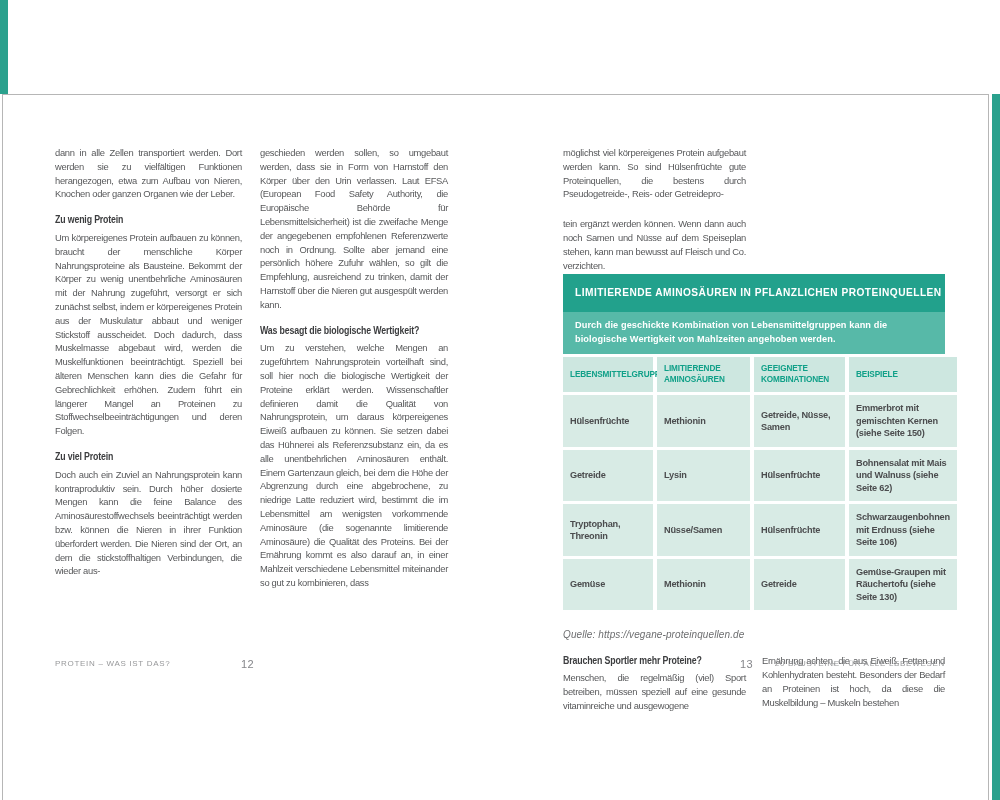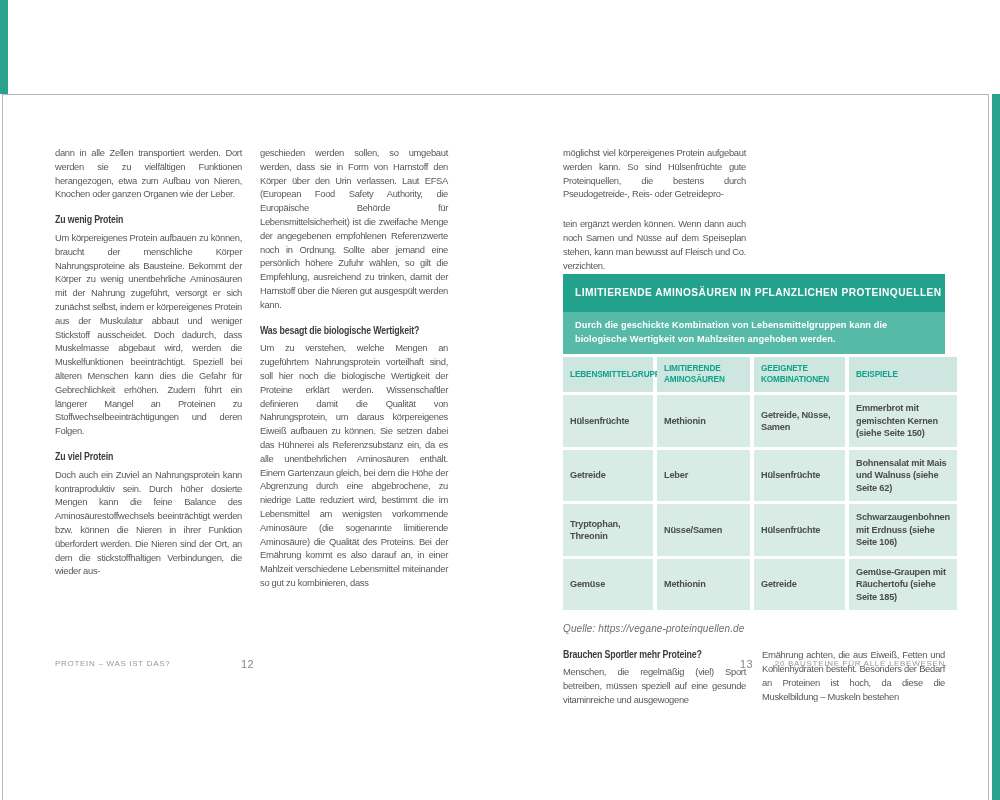--- a/index.html
+++ b/index.html
@@ -34,21 +34,21 @@
   .tbl-title{background:#22a18c;color:#fff;padding:8px 12px 12px;}
   .tbl-title span{display:inline-block;font-size:10.8px;font-weight:bold;letter-spacing:0.5px;
                   white-space:nowrap;transform:scaleX(0.94);transform-origin:0 50%;}
   .tbl-sub{background:#57b9a8;color:#fff;padding:6px 12px 8px;font-size:9.2px;font-weight:bold;
            line-height:14px;letter-spacing:0.1px;}
   .tbl{display:grid;grid-template-columns:90px 93px 91px 1fr;gap:3px 4px;margin-top:3px;}
   .tbl .hc{background:#cde7e0;color:#10a088;font-weight:bold;font-size:8.2px;line-height:10.5px;
            letter-spacing:-0.1px;display:flex;align-items:center;padding:7px;min-height:20px;}
   .tbl .dc{background:#d8ebe5;color:#4b4c4e;font-weight:bold;font-size:9.2px;line-height:12.5px;
            letter-spacing:-0.2px;display:flex;align-items:center;padding:7px;}
-  .quelle{margin-top:13px;font-style:italic;font-size:10px;color:#6c6d6f;letter-spacing:0.1px;}
+  .quelle{margin-top:19px;font-style:italic;font-size:10px;color:#6c6d6f;letter-spacing:0.1px;}
 
   .r-bottom{display:flex;gap:16px;margin-top:14px;}
   .r-bottom > div{width:183px;}
   .r-bottom .h-cond{margin:0 0 3px;}
 
   
   .foot{position:absolute;top:659px;font-size:8px;letter-spacing:0.7px;color:#97989a;}
   .foot-label-left{left:55px;}
   .pagenum{position:absolute;top:658px;font-size:11px;color:#85868a;letter-spacing:0.5px;}
   .pn-12{left:241px;}
@@ -96,33 +96,33 @@
         <div class="hc">LIMITIERENDE AMINOSÄUREN</div>
         <div class="hc">GEEIGNETE KOMBINATIONEN</div>
         <div class="hc">BEISPIELE</div>
 
         <div class="dc">Hülsenfrüchte</div>
         <div class="dc">Methionin</div>
         <div class="dc">Getreide, Nüsse, Samen</div>
         <div class="dc">Emmerbrot mit gemischten Kernen (siehe Seite 150)</div>
 
         <div class="dc">Getreide</div>
-        <div class="dc">Leber</div>
+        <div class="dc">Lysin</div>
         <div class="dc">Hülsenfrüchte</div>
         <div class="dc">Bohnensalat mit Mais und Walnuss (siehe Seite 62)</div>
 
         <div class="dc">Tryptophan, Threonin</div>
         <div class="dc">Nüsse/Samen</div>
         <div class="dc">Hülsenfrüchte</div>
         <div class="dc">Schwarzaugenbohnen mit Erdnuss (siehe Seite 106)</div>
 
         <div class="dc">Gemüse</div>
         <div class="dc">Methionin</div>
         <div class="dc">Getreide</div>
-        <div class="dc">Gemüse-Graupen mit Räuchertofu (siehe Seite 185)</div>
+        <div class="dc">Gemüse-Graupen mit Räuchertofu (siehe Seite 130)</div>
       </div>
 
       <div class="quelle">Quelle: https://vegane-proteinquellen.de</div>
     </div>
 
     <div class="r-bottom body-text">
       <div>
         <div class="h-cond">Brauchen Sportler mehr Proteine?</div>
         <p>Menschen, die regelmäßig (viel) Sport betreiben, müssen speziell auf eine gesunde vitaminreiche und ausgewogene</p>
       </div>

